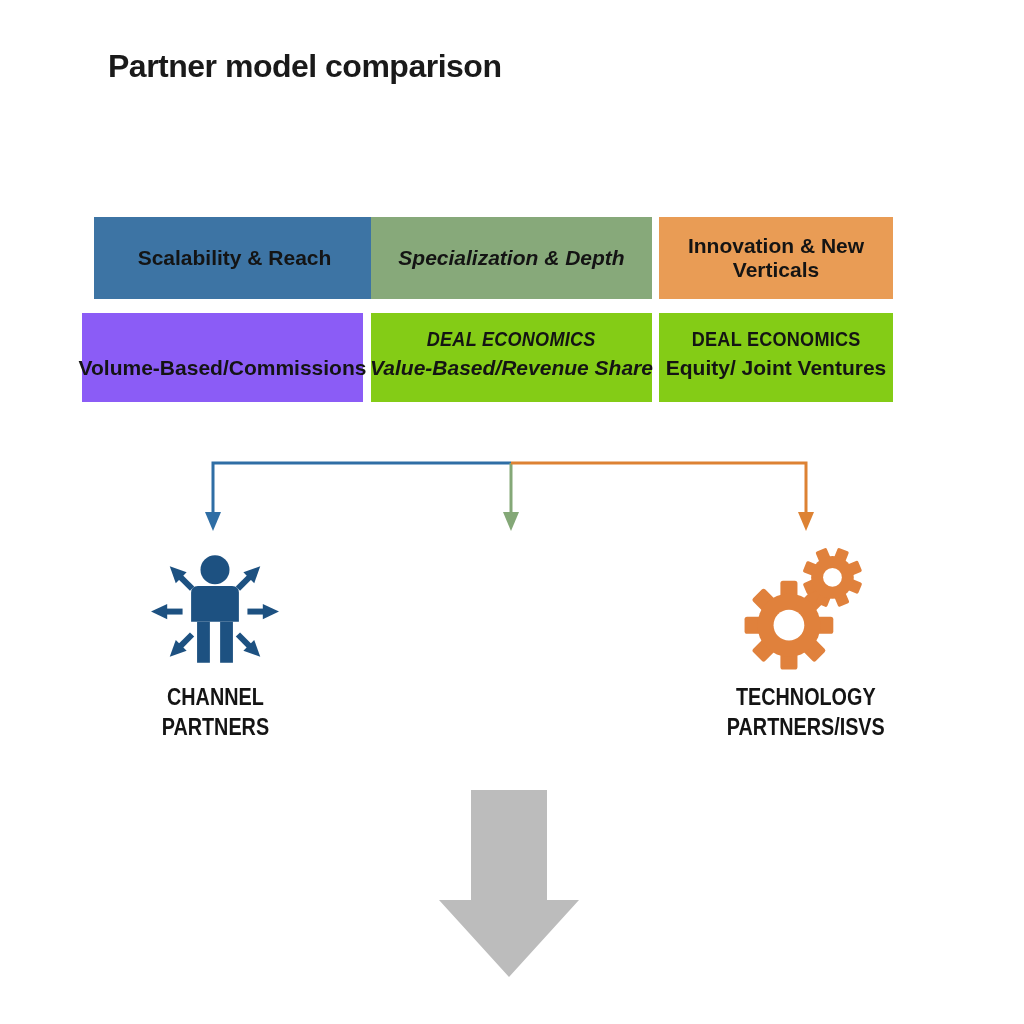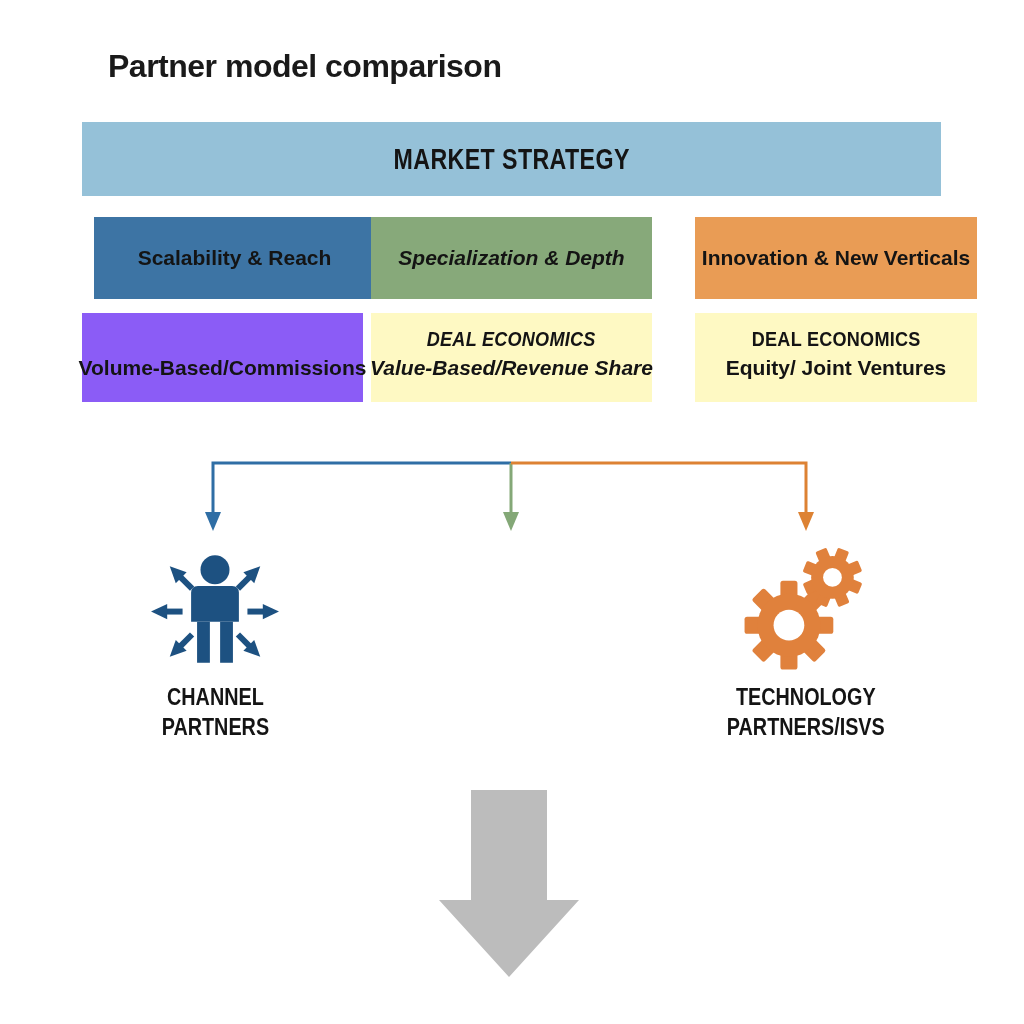--- a/index.html
+++ b/index.html
@@ -21,26 +21,26 @@
   }
   .cell{
     position:absolute;display:flex;flex-direction:column;align-items:center;
     text-align:center;font-weight:bold;color:#141414;
   }
   .r1{top:217px;height:82px;justify-content:center;font-size:21px;}
   .r2{top:313px;height:89px;justify-content:flex-start;padding-top:11px;
       font-size:21px;box-sizing:border-box;}
   .c1{left:82px;width:281px;}
   .c2{left:371px;width:281px;font-style:italic;}
-  .c3{left:659px;width:282px;margin-left:36px;}
+  .c3{left:659px;width:234px;}
   .bg-blue{background:#3d74a4;margin-left:12px;}
   .bg-green{background:#87a97a;}
   .bg-orange{background:#e99c55;}
   .bg-lblue{background:#8b5cf6;}
-  .bg-lgreen{background:#fef9c3;}
+  .bg-lgreen{background:#84cc16;}
   .econ-title{
     height:29px;line-height:29px;display:inline-block;
     transform:scaleX(0.86);letter-spacing:0.3px;white-space:nowrap;
   }
   .econ-value{height:29px;line-height:29px;white-space:nowrap;}
   .connector{position:absolute;left:0;top:455px;}
   .partner{
     position:absolute;top:545px;width:240px;
     display:flex;flex-direction:column;align-items:center;
   }
@@ -54,23 +54,20 @@
   .plabel span{display:block;}
   .down-arrow{position:absolute;left:420px;top:788px;}
 </style>
 </head>
 <body>
 
 <div class="stage">
 
   <div class="title">Partner model comparison</div>
 
-  <div class="hdr-bar">
-    <span class="hdr-text">MARKET STRATEGY</span>
-  </div>
 
   <div class="cell r1 c1 bg-blue">
     <span>Scalability &amp; Reach</span>
   </div>
   <div class="cell r1 c2 bg-green">
     <span>Specialization &amp; Depth</span>
   </div>
   <div class="cell r1 c3 bg-orange">
     <span>Innovation &amp; New Verticals</span>
   </div>

